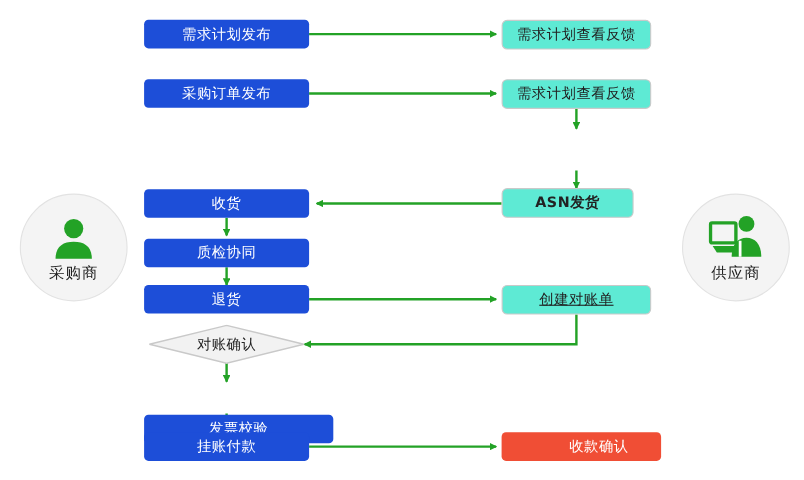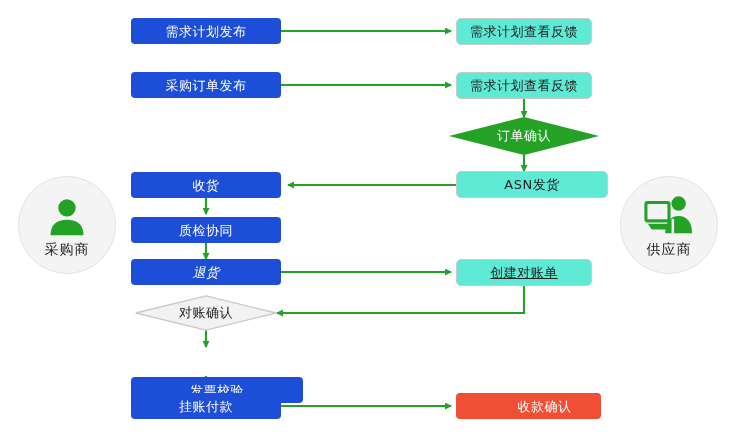--- a/index.html
+++ b/index.html
@@ -162,34 +162,28 @@
   </div>
 
   <div class="node node-green" style="left:131px; top:18px; width:150px; height:26px;">需求计划发布</div>
 
   <div class="node node-gray" style="left:456px; top:18px; width:136px; height:27px;">需求计划查看反馈</div>
 
   <div class="node node-green" style="left:131px; top:72px; width:150px; height:26px;">采购订单发布</div>
 
   <div class="node node-gray" style="left:456px; top:72px; width:136px; height:27px;">需求计划查看反馈</div>
 
-  <div class="diamond-wrap diamond-green" style="left:449px; top:117px; width:150px; height:38px;">
-    <svg width="150" height="38" viewBox="0 0 150 38" xmlns="http://www.w3.org/2000/svg">
-      <polygon points="75,0 150,19 75,38 0,19" fill="#23a226"></polygon>
-    </svg>
-    <span class="diamond-label">订单确认</span>
-  </div>
 
-  <div class="node node-gray" style="left:456px; top:171px; width:152px; height:27px;">ASN发货</div>
+  <div class="node node-gray" style="left:456px; top:171px; width:120px; height:27px;font-weight:bold;">ASN发货</div>
 
   <div class="node node-green" style="left:131px; top:172px; width:150px; height:26px;">收货</div>
 
   <div class="node node-green" style="left:131px; top:217px; width:150px; height:26px;">质检协同</div>
 
-  <div class="node node-green" style="left:131px; top:259px; width:150px; height:26px;font-style:italic;">退货</div>
+  <div class="node node-green" style="left:131px; top:259px; width:150px; height:26px;">退货</div>
 
   <div class="node node-gray" style="left:456px; top:259px; width:136px; height:27px;text-decoration:underline;">创建对账单</div>
 
   <div class="diamond-wrap diamond-gray" style="left:135px; top:295px; width:142px; height:36px;">
     <svg width="142" height="36" viewBox="0 0 142 36" xmlns="http://www.w3.org/2000/svg">
       <polygon points="71,0.8 141.2,18 71,35.2 0.8,18" fill="#f2f2f2" stroke="#c9c9c9" stroke-width="1.3"></polygon>
     </svg>
     <span class="diamond-label">对账确认</span>
   </div>
 

